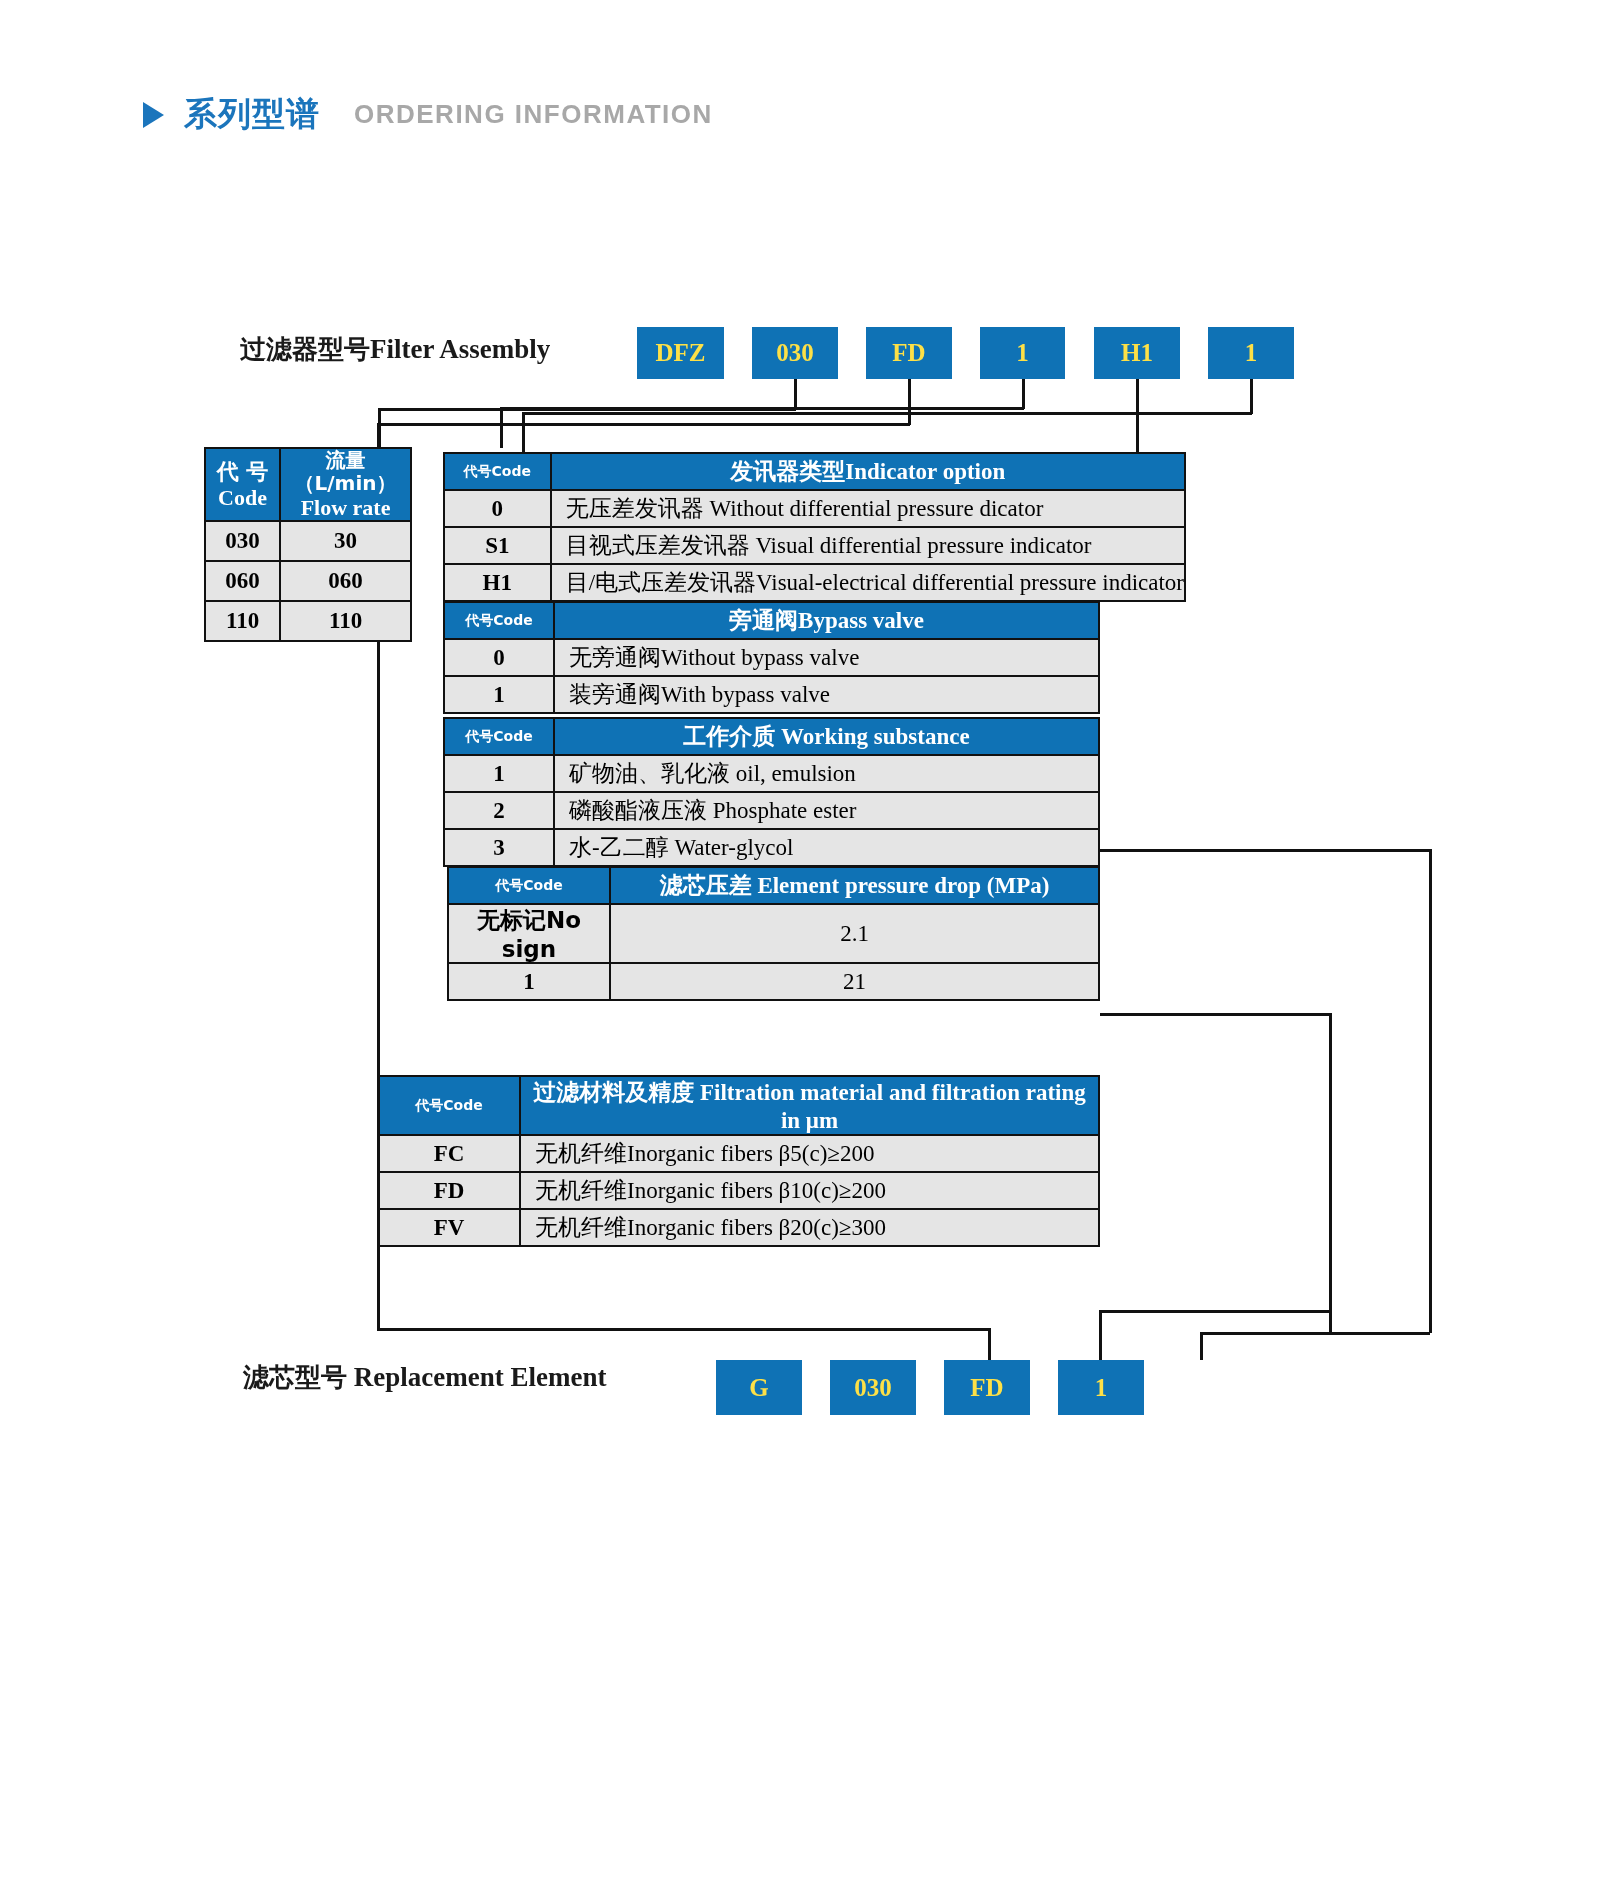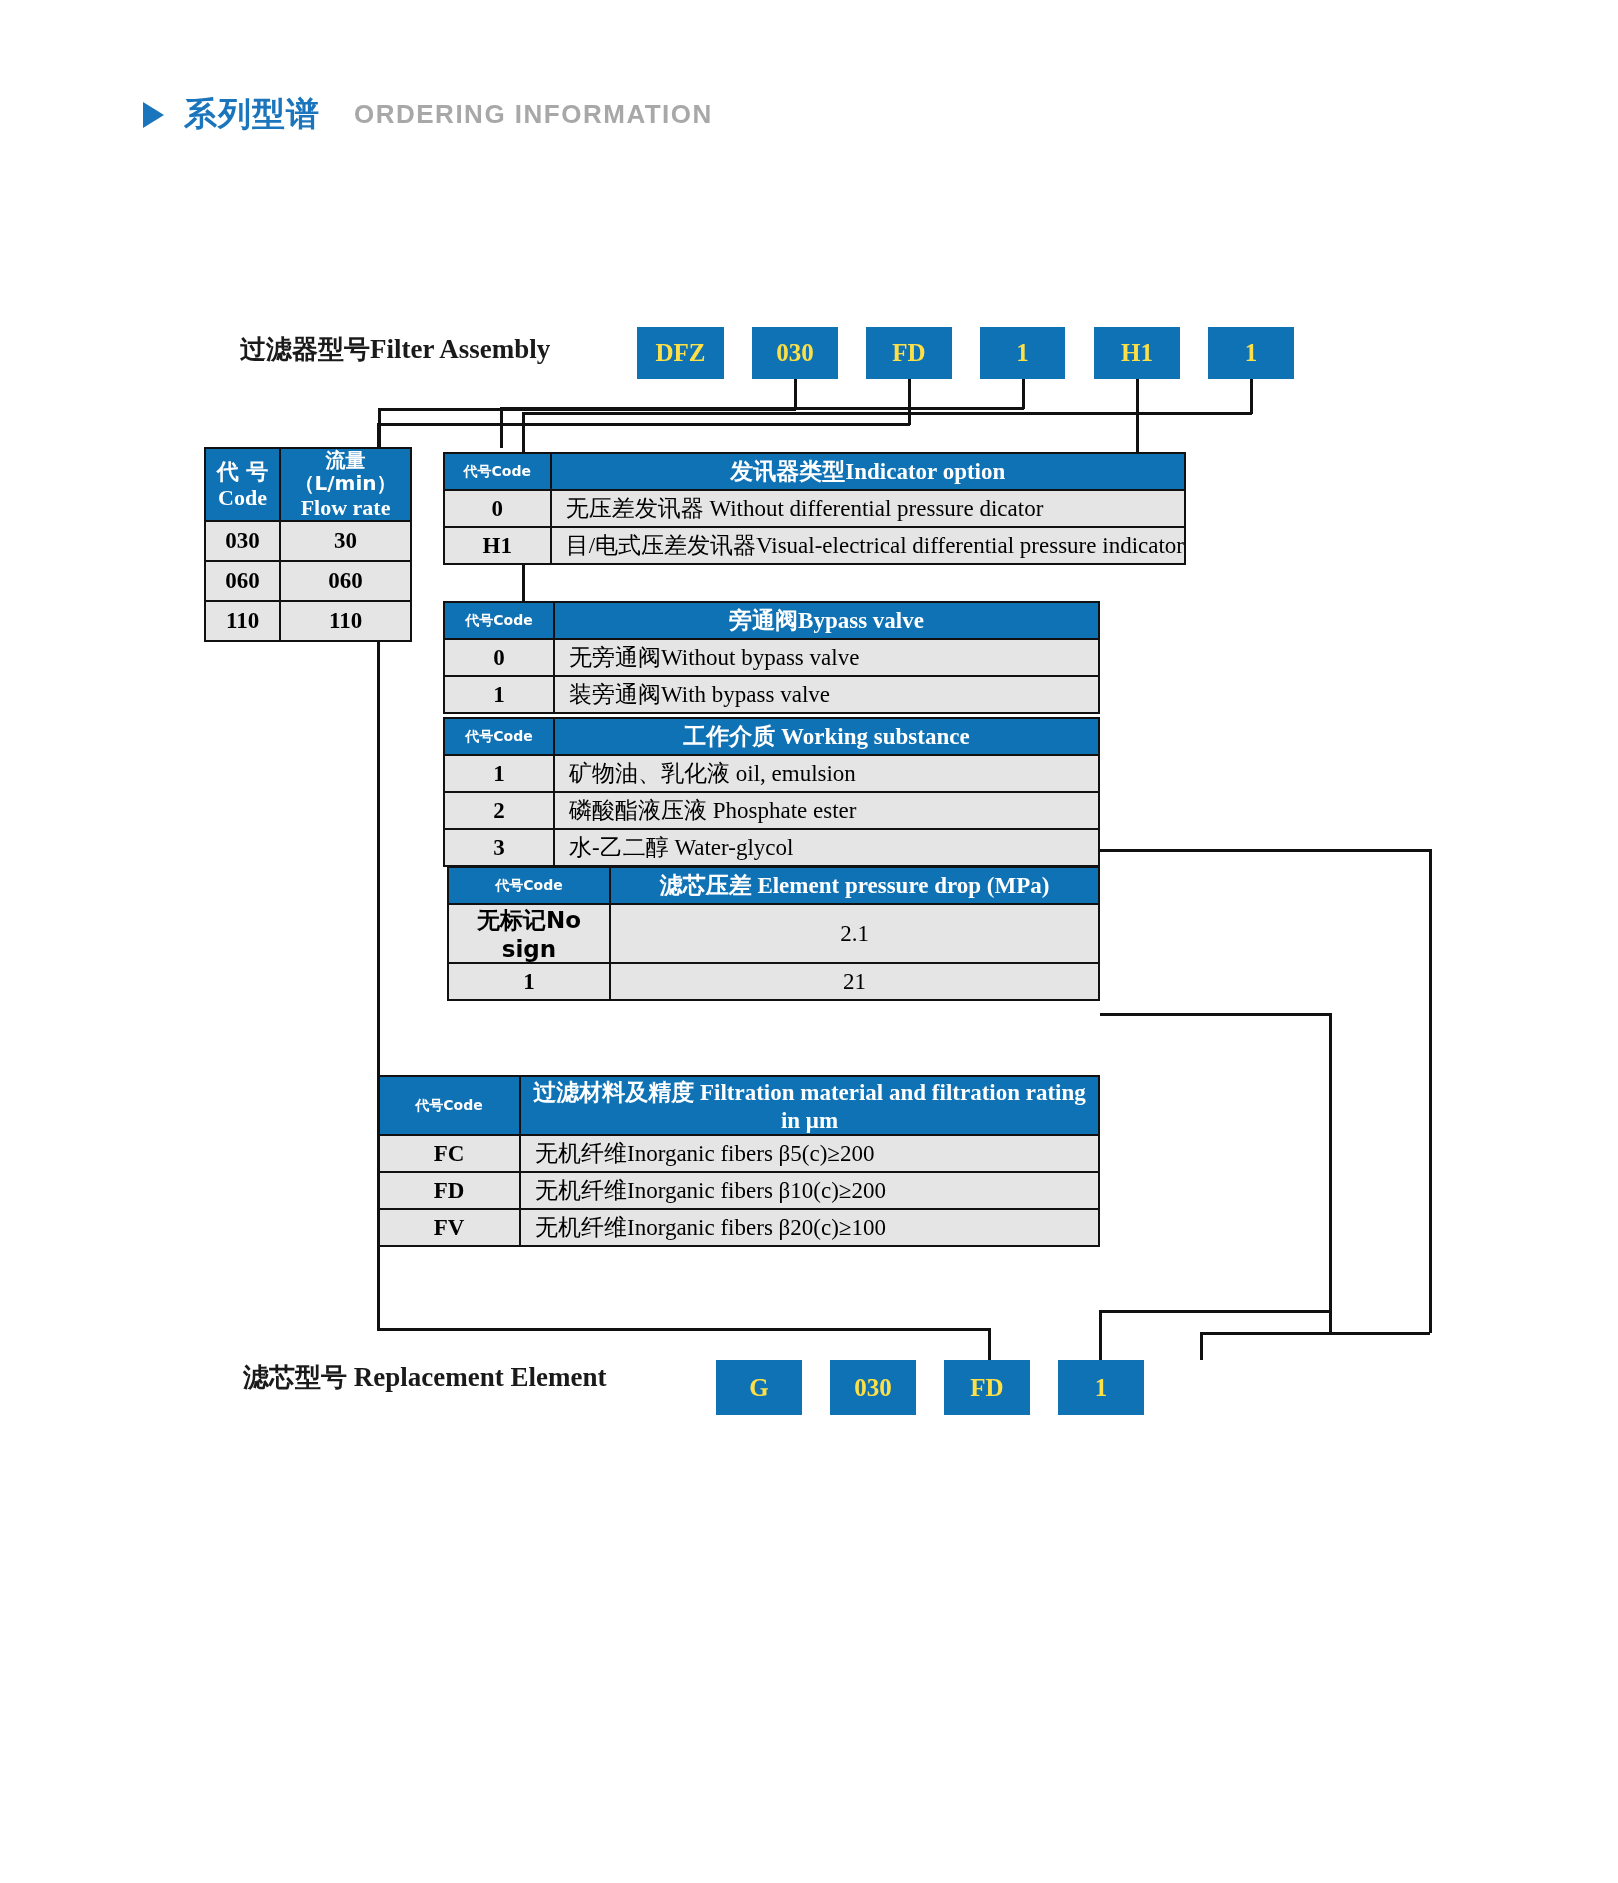--- a/index.html
+++ b/index.html
@@ -222,20 +222,24 @@
       <th class="hd-code w-code cn-txt">代号Code</th>
       <th class="hd-desc">发讯器类型Indicator option</th>
     </tr>
   </thead>
   <tbody>
     <tr>
       <td class="cell-code">0</td>
       <td class="cell-desc">无压差发讯器 Without differential pressure dicator</td>
     </tr>
     <tr>
+      <td class="cell-code">S1</td>
+      <td class="cell-desc">目视式压差发讯器 Visual differential pressure indicator</td>
+    </tr>
+    <tr>
       <td class="cell-code">H1</td>
       <td class="cell-desc">目/电式压差发讯器Visual-electrical differential pressure indicator</td>
     </tr>
   </tbody>
 </table>
 
 <table class="spec opt-table" id="bypass-table">
   <thead>
     <tr>
       <th class="hd-code w-code cn-txt">代号Code</th>
@@ -307,21 +311,21 @@
     <tr>
       <td class="cell-code">FC</td>
       <td class="cell-desc">无机纤维Inorganic fibers β5(c)≥200</td>
     </tr>
     <tr>
       <td class="cell-code">FD</td>
       <td class="cell-desc">无机纤维Inorganic fibers β10(c)≥200</td>
     </tr>
     <tr>
       <td class="cell-code">FV</td>
-      <td class="cell-desc">无机纤维Inorganic fibers β20(c)≥100</td>
+      <td class="cell-desc">无机纤维Inorganic fibers β20(c)≥300</td>
     </tr>
   </tbody>
 </table>
 
 <div class="ln ln-h" style="left:1100px; top:849px; width:332px;"></div>
 <div class="ln ln-v" style="left:1429px; top:849px; height:484px;"></div>
 
 <div class="ln ln-h" style="left:1100px; top:1013px; width:232px;"></div>
 <div class="ln ln-v" style="left:1329px; top:1013px; height:320px;"></div>
 

